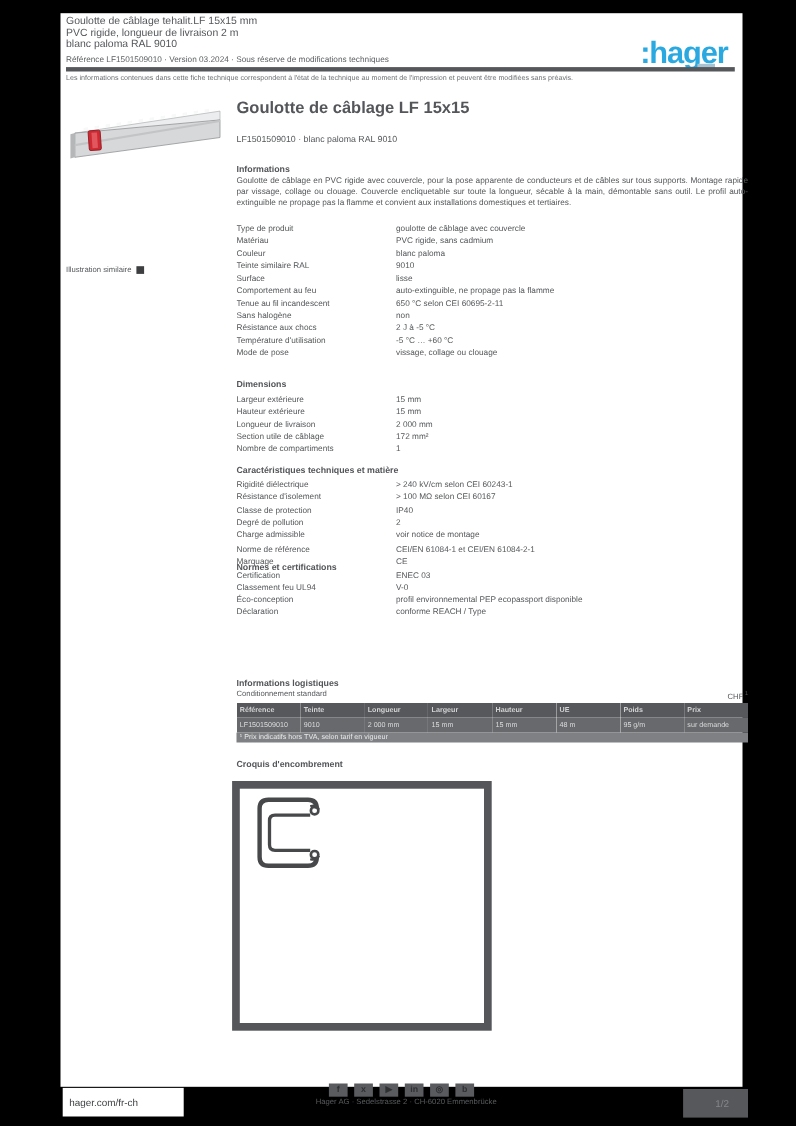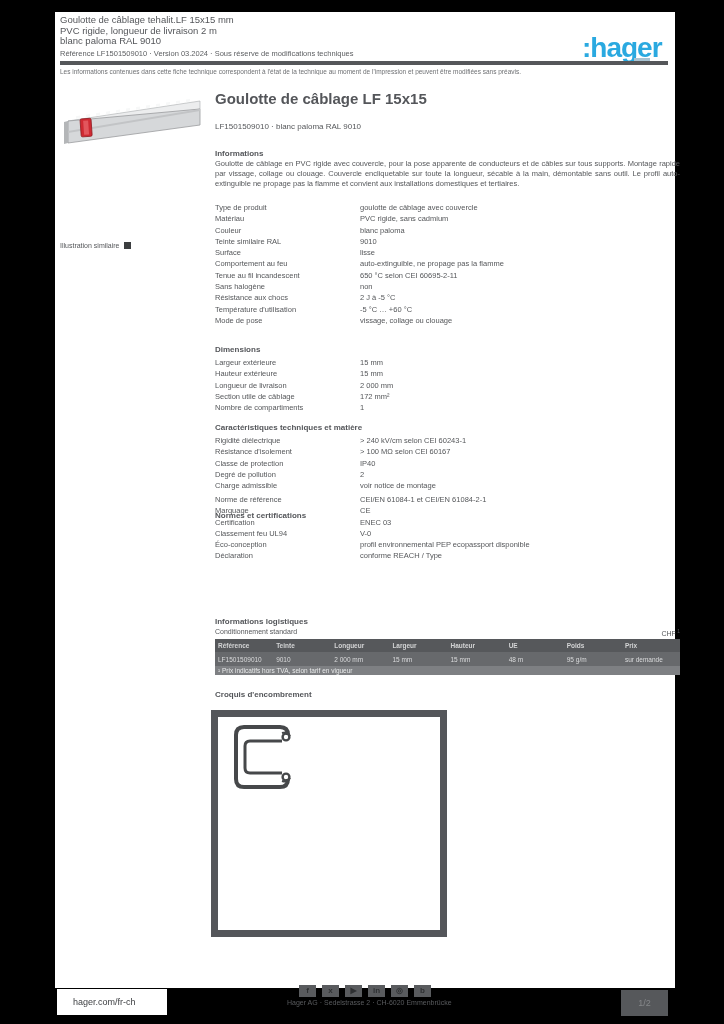--- a/index.html
+++ b/index.html
@@ -39,25 +39,25 @@
   .sup{font-size:5px;vertical-align:super;}
   table.log{left:160px;width:465px;border-collapse:collapse;table-layout:fixed;}
   table.log th{background:#56585b;color:#d3d4d5;font-size:6.5px;font-weight:bold;height:13px;text-align:left;padding:0 3px;white-space:nowrap;overflow:hidden;}
   table.log td{background:#67696c;color:#dadbdc;font-size:6.5px;height:14px;padding:0 3px;white-space:nowrap;overflow:hidden;}
   .log-footnote{left:160px;width:465px;height:9px;background:#7e8083;color:#e8e9ea;font-size:6.5px;line-height:9px;padding-left:3px;box-sizing:border-box;}
 
   
   .draw-box{left:156px;top:698px;width:236px;height:227px;border:7px solid #54565a;box-sizing:border-box;background:#fff;}
 
   
-  .ft-site{left:57px;top:989px;width:110px;height:26px;background:#ffffff;color:#3f4144;font-size:9px;line-height:26px;padding-left:16px;box-sizing:border-box;white-space:nowrap;}
+  .ft-site{left:57px;top:989px;width:110px;height:26px;background:#ffffff;color:#3f4144;font-size:9px;line-height:26px;padding-left:6px;box-sizing:border-box;white-space:nowrap;}
   .ft-icons{left:299px;top:985px;display:flex;gap:6px;}
   .ft-icon{width:17px;height:12px;background:#595b5e;color:#2e3032;font-size:8px;font-weight:bold;line-height:12px;text-align:center;}
   .ft-addr{left:287px;top:999px;width:200px;font-size:7px;color:#595b5e;white-space:nowrap;}
-  .ft-page{left:621px;top:990px;width:47px;height:26px;background:#56585b;color:#85878a;font-size:9px;line-height:26px;text-align:center;}
+  .ft-page{left:621px;top:990px;width:47px;height:26px;background:#56585b;color:#85878a;font-size:9px;line-height:26px;text-align:center;padding-left:12px;}
 </style>
 </head>
 <body>
 
 <div class="page">
 
   <div class="abs hdr-titles">
       <div>Goulotte de câblage tehalit.LF 15x15 mm</div>
       <div>PVC rigide, longueur de livraison 2 m</div>
       <div>blanc paloma RAL 9010</div>

